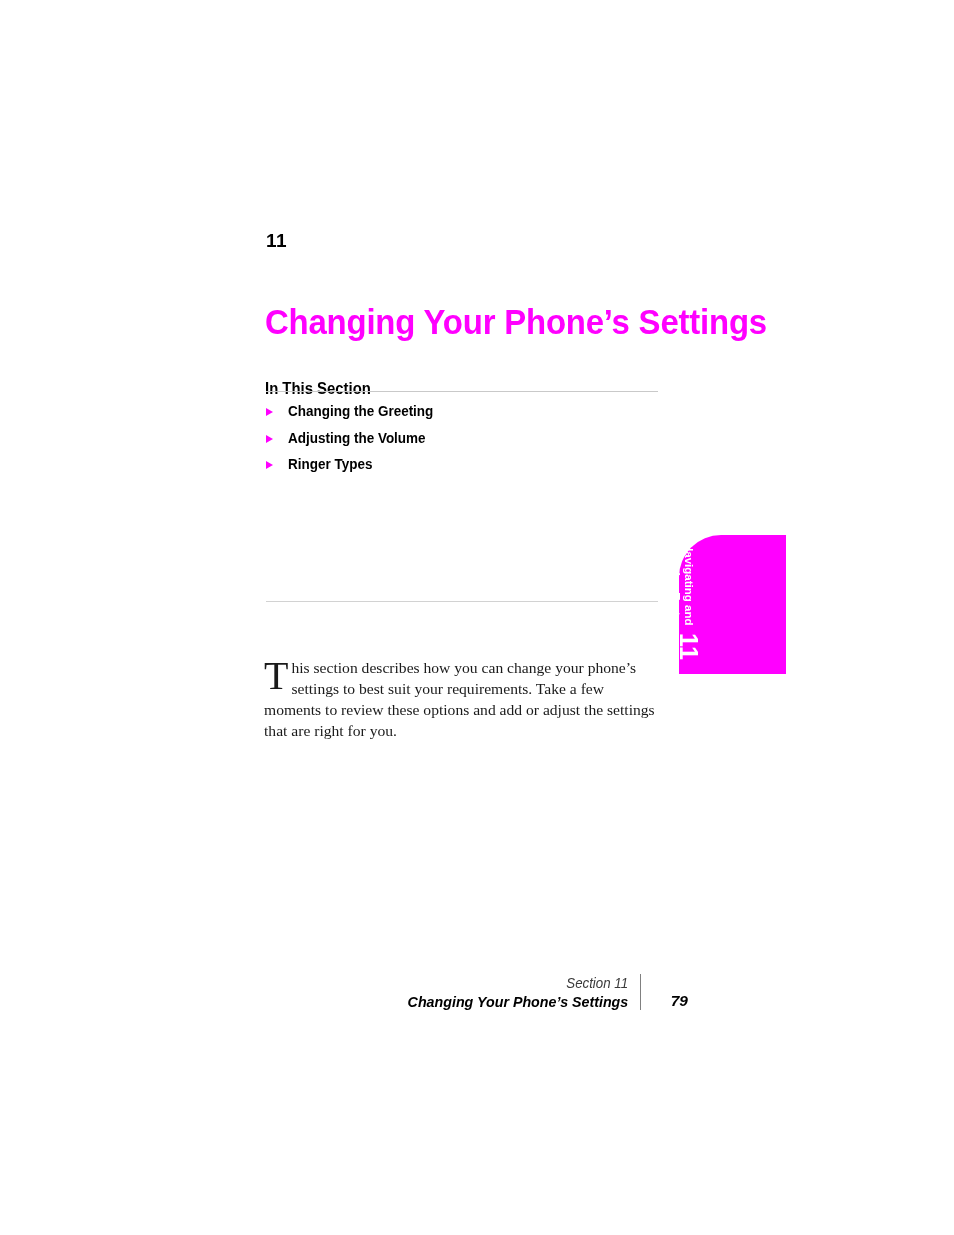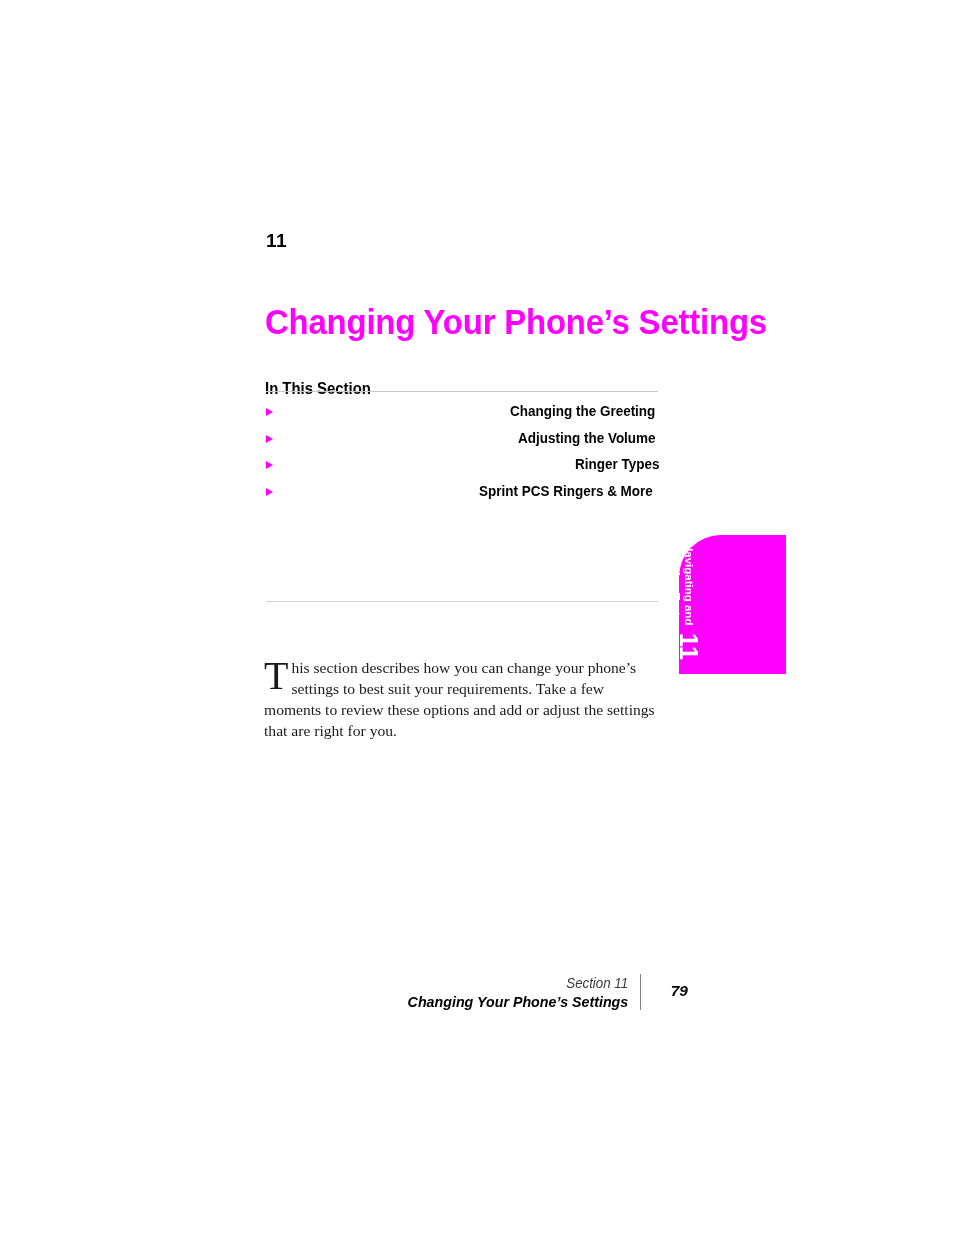--- a/index.html
+++ b/index.html
@@ -80,21 +80,20 @@
     position: absolute;
     left: 266px;
     top: 403px;
     width: 400px;
   }
   .toc-item {
     position: relative;
     height: 26.6px;
     display: flex;
     align-items: flex-start;
-    justify-content: flex-end;
   }
   .toc-bullet {
     position: absolute;
     left: 0px;
     top: 5px;
     width: 0;
     height: 0;
     border-top: 4.5px solid transparent;
     border-bottom: 4.5px solid transparent;
     border-left: 7px solid #ff00ff;
@@ -213,21 +212,21 @@
     position: absolute;
     right: 59px;
     top: 2px;
     width: 1px;
     height: 36px;
     background: #808080;
   }
   .footer-pagenum {
     position: absolute;
     right: 12px;
-    top: 10px;
+    top: 20px;
     font-family: "Liberation Sans Narrow", "Liberation Sans", sans-serif;
     font-weight: bold;
     font-size: 15.5px;
     line-height: 18px;
     color: #000000;
     white-space: nowrap;
   }
 </style>
 </head>
 <body>
@@ -252,24 +251,20 @@
     <div class="toc-item">
       <span class="toc-bullet"></span>
       <span class="toc-label">Adjusting the Volume</span>
     </div>
 
     <div class="toc-item">
       <span class="toc-bullet"></span>
       <span class="toc-label">Ringer Types</span>
     </div>
 
-    <div class="toc-item">
-      <span class="toc-bullet"></span>
-      <span class="toc-label">Sprint PCS Ringers &amp; More</span>
-    </div>
 
 
 
 
   </nav>
 
   <div class="rule rule-bottom"></div>
 
   <p class="intro"><span class="dropcap">T</span><span>his section describes how you can change your phone’s settings to best suit your requirements. Take a few moments to review these options and add or adjust the settings that are right for you.</span></p>
 

